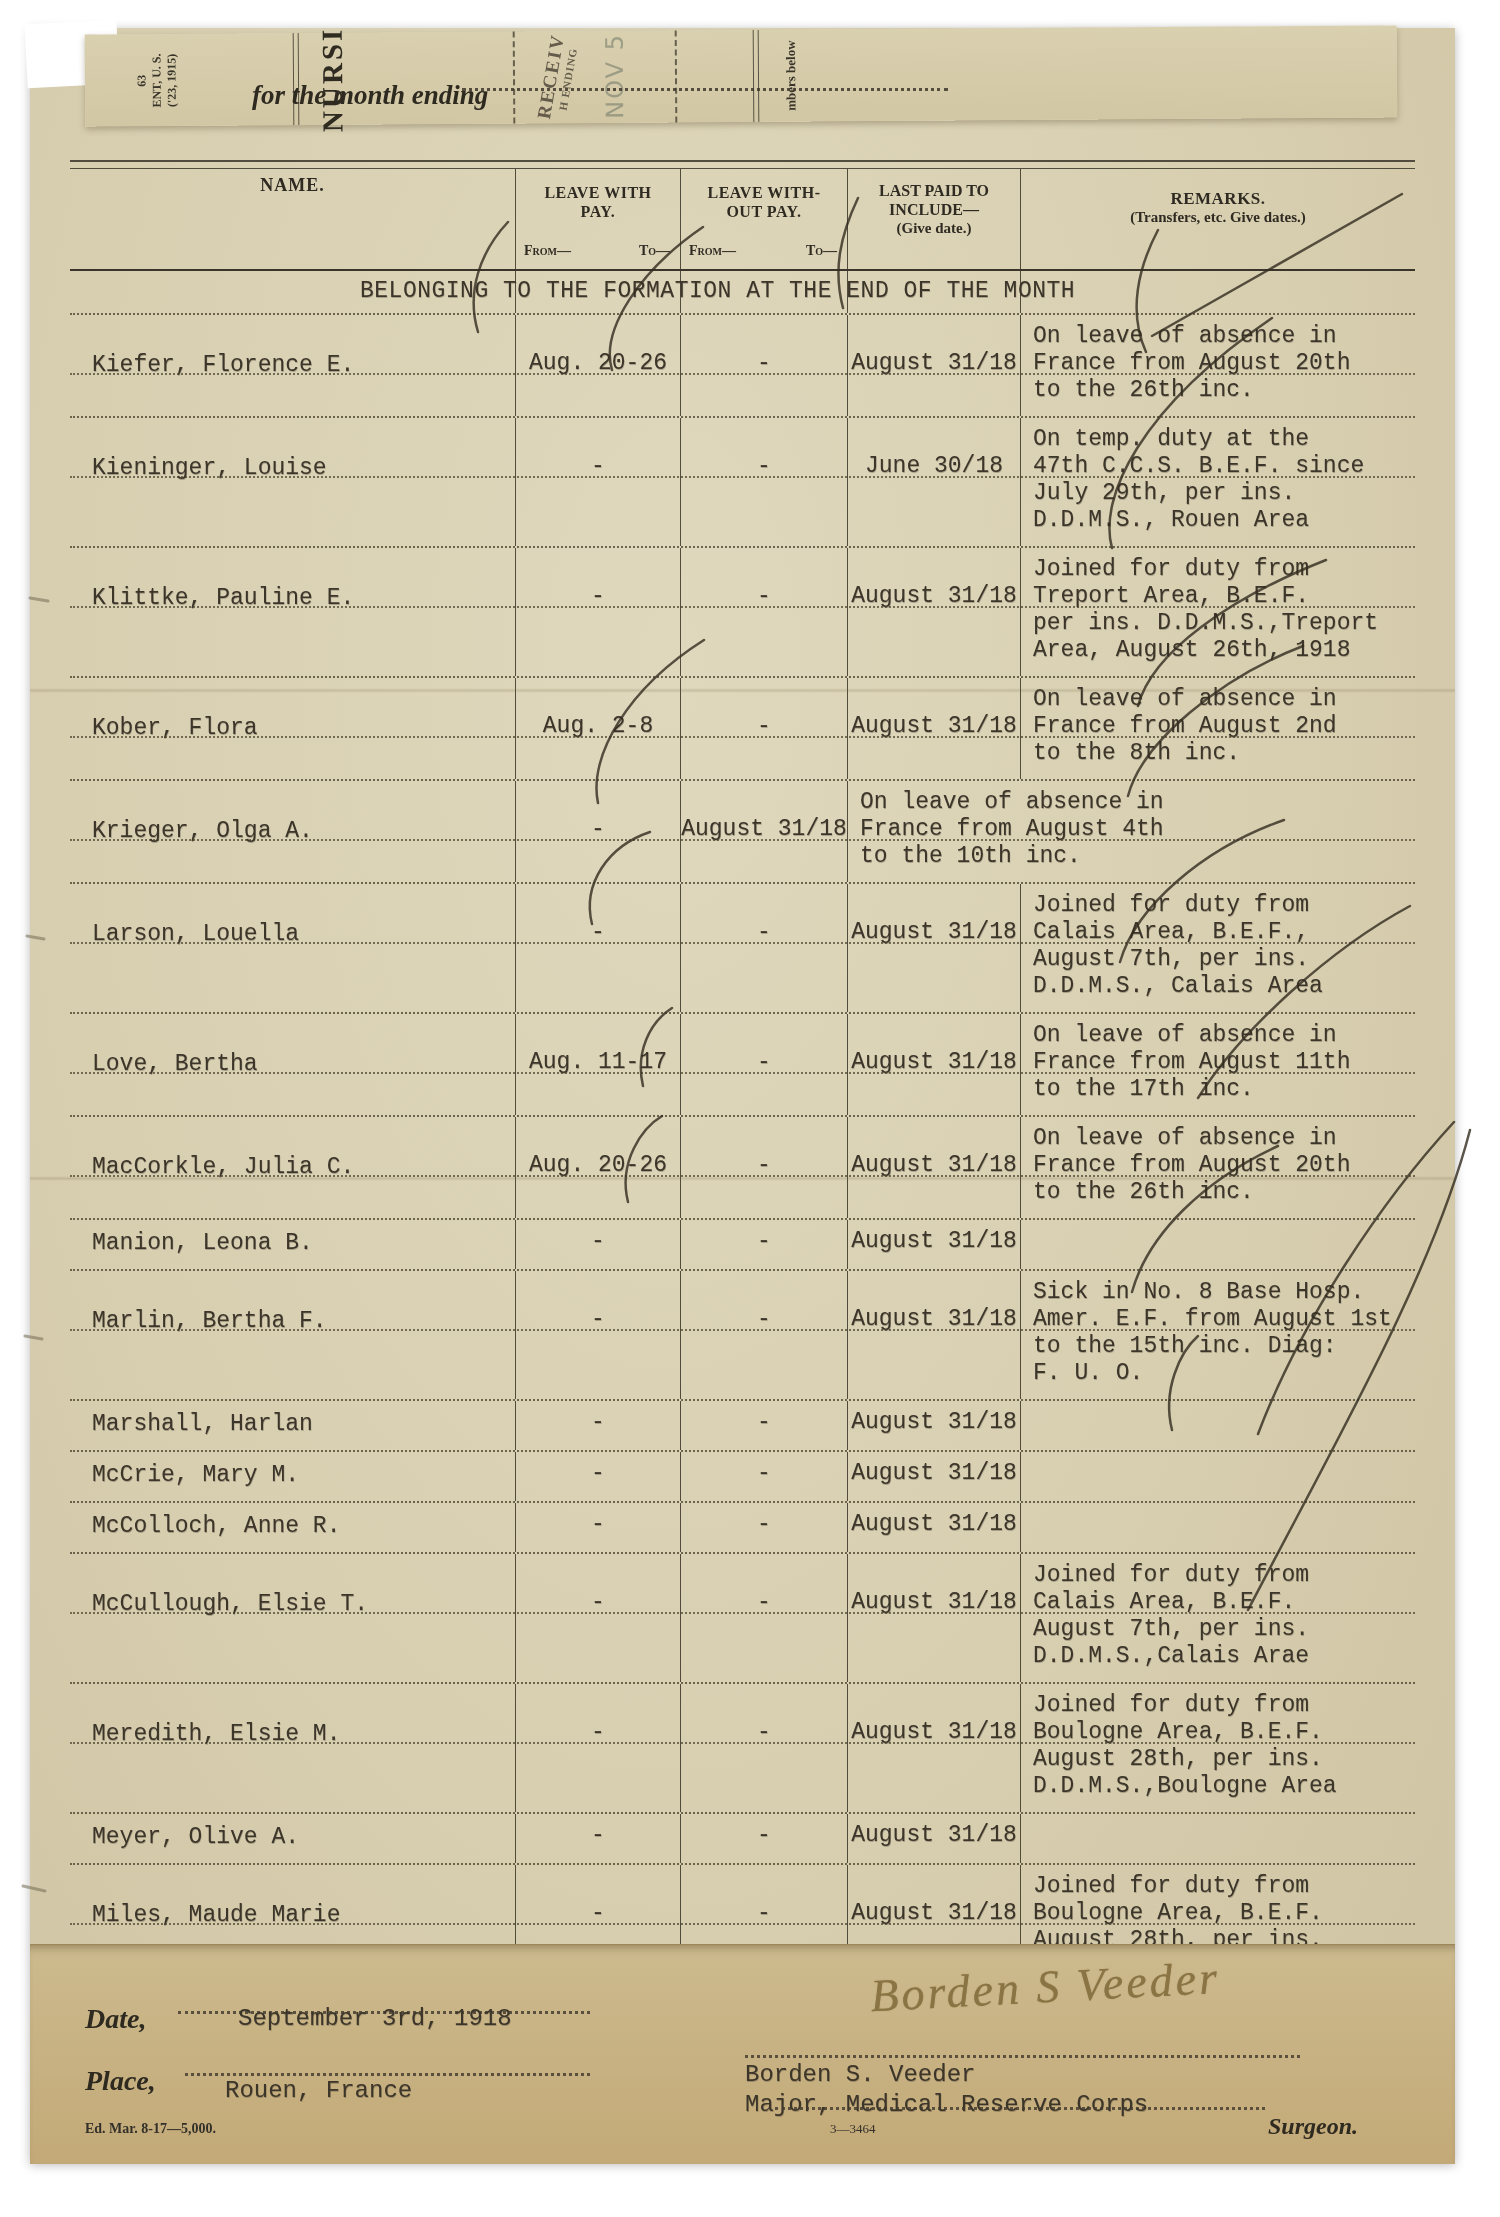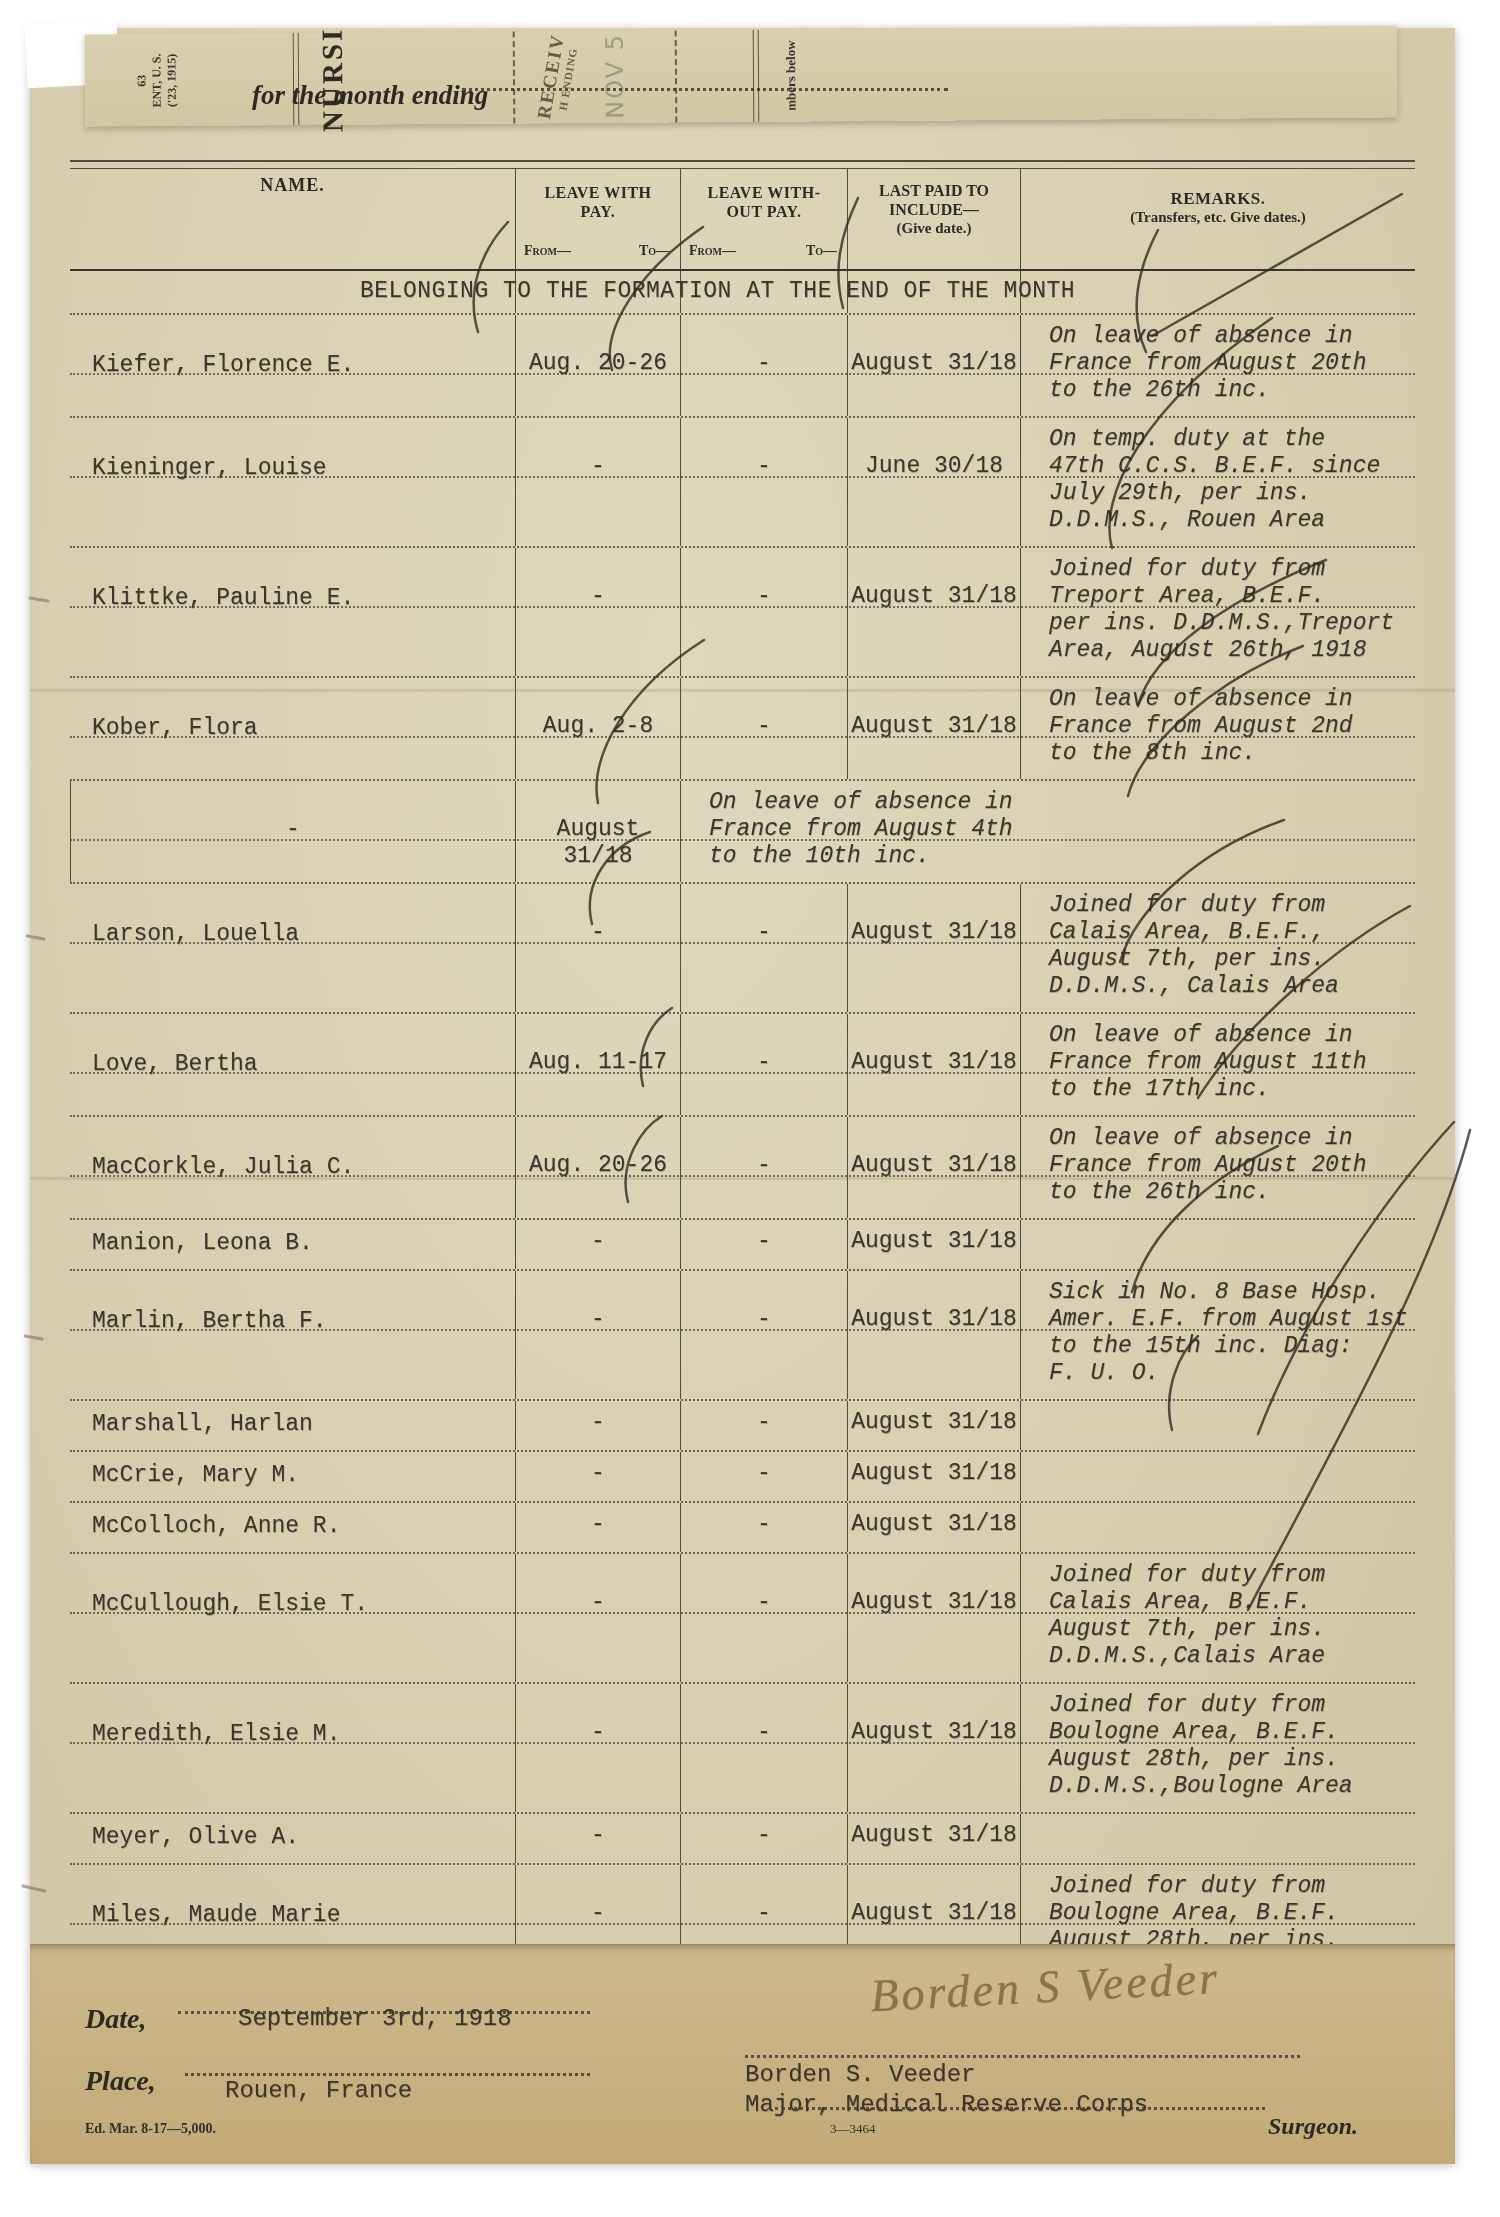--- a/index.html
+++ b/index.html
@@ -55,21 +55,21 @@
   .section-row{position:relative;height:42px;border-bottom:2px dotted rgba(70,62,42,.75);}
   .section-row .scell+.scell{border-left:1.5px solid rgba(58,52,38,.85);}
   .section-row .scell{height:100%;}
   .section-title{position:absolute;left:290px;top:7px;font-size:23px;letter-spacing:.5px;}
   .tbody{border-bottom:2px solid #3a352a;}
   .row{position:relative;border-bottom:2px dotted rgba(70,62,42,.75);}
   .cell{padding-top:8px;padding-bottom:12px;font-size:23px;line-height:27px;}
   .c-lwp,.c-lwop,.c-last{text-align:center;}
   .c-lwp,.c-lwop,.c-last,.c-rem{border-left:1.5px solid rgba(58,52,38,.85);}
   .c-name{padding-left:22px;}
-  .c-rem{padding-left:28px;font-style:italic;}
+  .c-rem{padding-left:12px;}
   .rule{position:absolute;left:0;right:0;top:58px;border-bottom:2px dotted rgba(70,62,42,.7);pointer-events:none;}
   .row:not(.r2) .rule{display:none;}
   .row.r2 .c-name,.row.r2 .c-lwp,.row.r2 .c-lwop,.row.r2 .c-last{padding-top:35px;}
   .rline{white-space:pre;}
   
   .fold-bottom{position:absolute;left:0;right:0;top:1916px;height:219px;
                background:linear-gradient(#ccba8e,#c3a977);
                border-top:1px solid rgba(120,100,60,.5);
                box-shadow:inset 0 8px 10px -6px rgba(80,60,30,.45);}
   .flabel{position:absolute;font-style:italic;font-weight:bold;font-size:28px;color:#2e2a20;}
@@ -215,20 +215,21 @@
     <div class="cell c-last typed">August 31/18</div>
     <div class="cell c-rem typed">
             <div class="rline">On leave of absence in</div>
             <div class="rline">France from August 2nd</div>
             <div class="rline">to the 8th inc.</div>
           </div>
     <div class="rule"></div>
   </div>
 
   <div class="row grid5 r2">
+    <div class="cell c-name"><span class="typed">Krieger, Olga A.</span></div>
     <div class="cell c-lwop typed">-</div>
     <div class="cell c-last typed">August 31/18</div>
     <div class="cell c-rem typed">
             <div class="rline">On leave of absence in</div>
             <div class="rline">France from August 4th</div>
             <div class="rline">to the 10th inc.</div>
           </div>
     <div class="rule"></div>
   </div>
 

